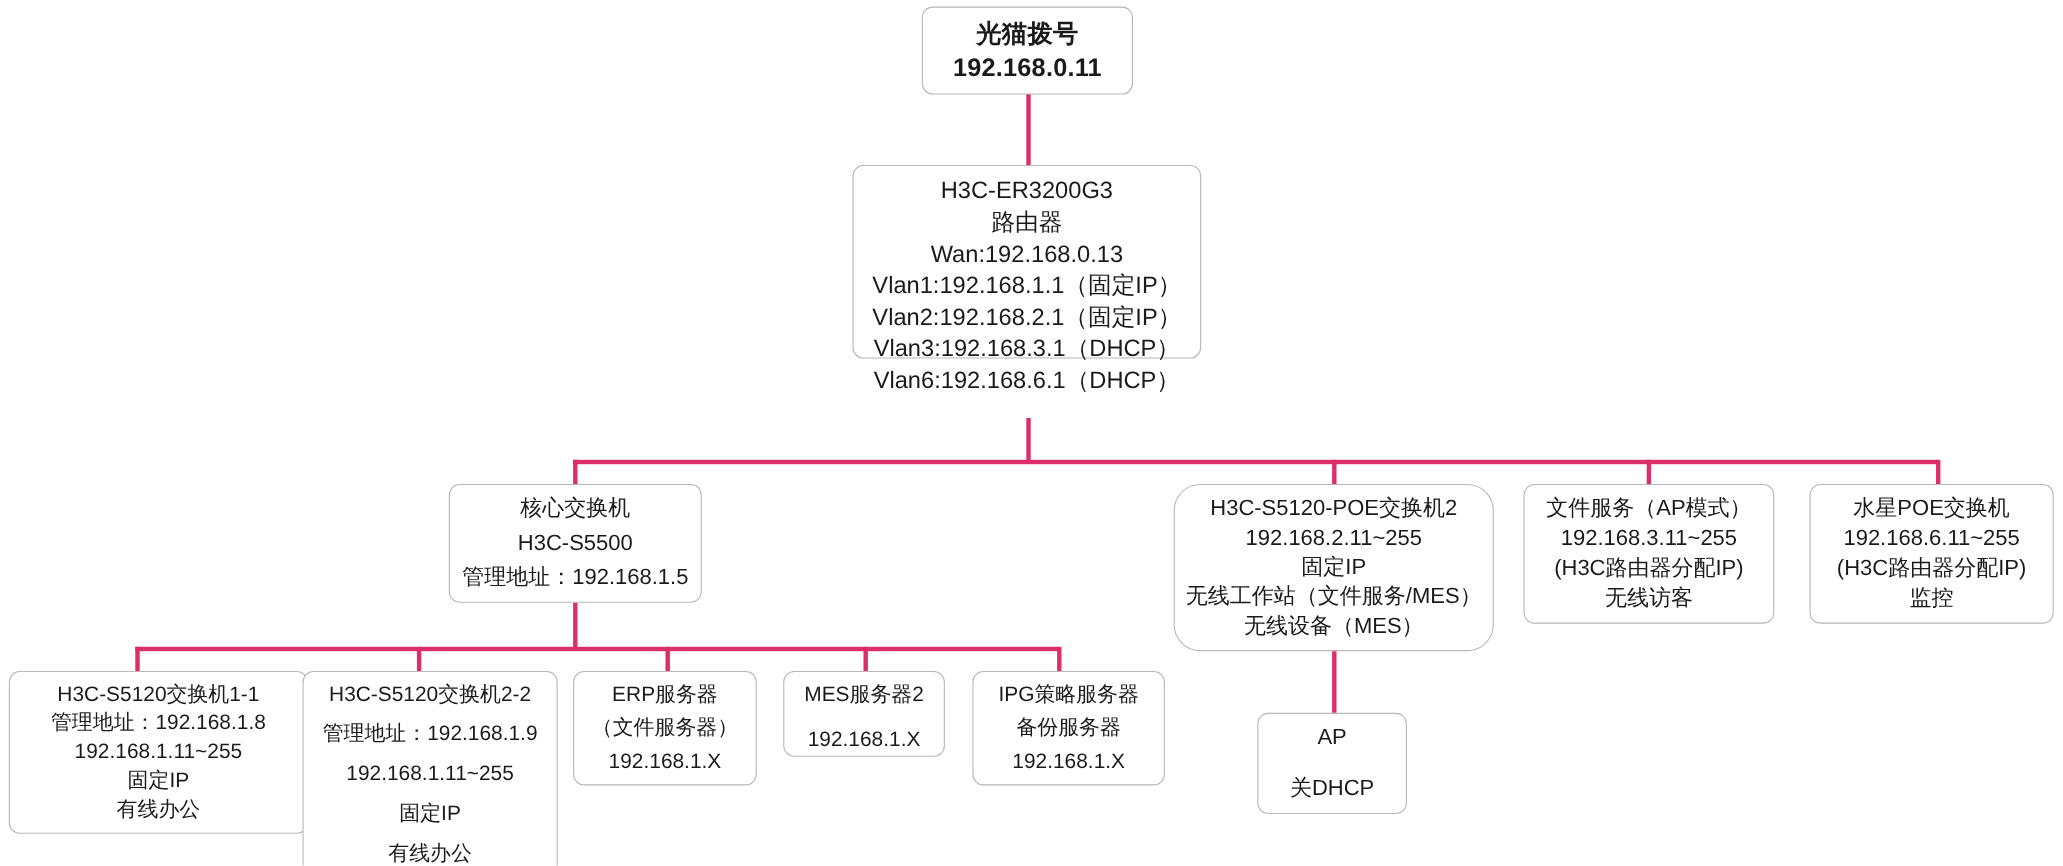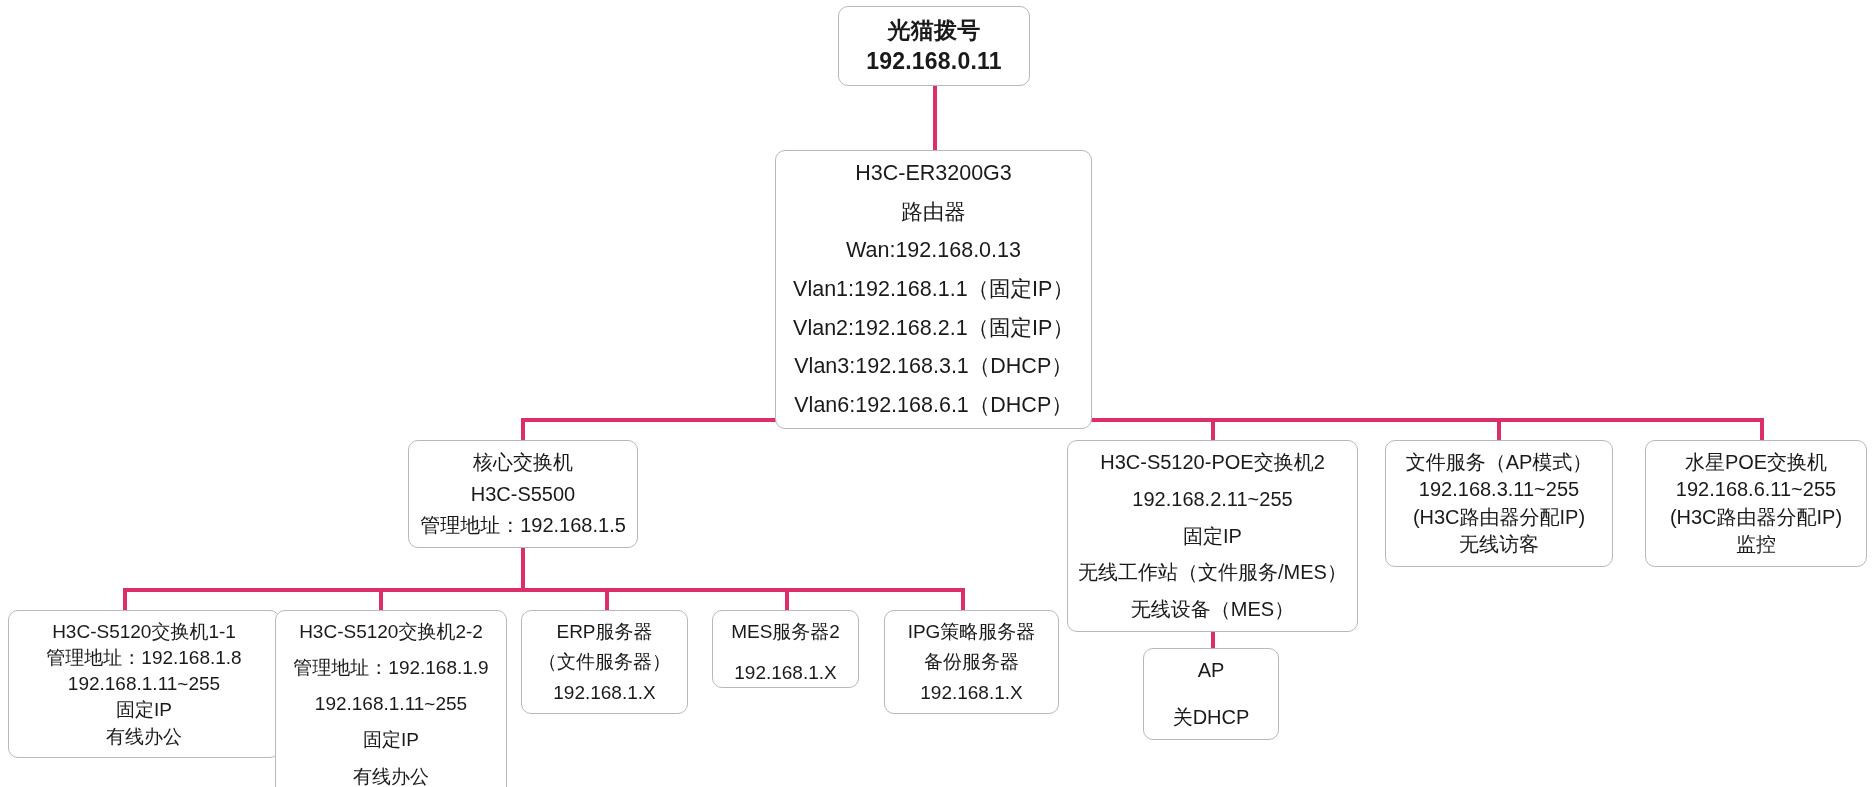--- a/index.html
+++ b/index.html
@@ -81,37 +81,37 @@
   <div class="edge v" style="left: 785px; top: 588px; height: 22px; background: rgb(219, 46, 107);"></div>
   <div class="edge v" style="left: 961px; top: 588px; height: 22px; background: rgb(219, 46, 107);"></div>
 
   <div class="edge v" style="left: 1211px; top: 592px; height: 56px; background: rgb(219, 46, 107);"></div>
 
   <div class="node root" style="left: 838px; top: 6px; width: 192px; height: 80px; border-color: rgb(184, 184, 184);">
     <span class="line">光猫拨号</span>
     <span class="line">192.168.0.11</span>
   </div>
 
-  <div class="node router" style="left: 775px; top: 150px; width: 317px; height: 279px; border-color: rgb(184, 184, 184);">
+  <div class="node router" style="left: 775px; top: 150px; width: 317px; height: 176px; border-color: rgb(184, 184, 184);">
     <span class="line">H3C-ER3200G3</span>
     <span class="line">路由器</span>
     <span class="line">Wan:192.168.0.13</span>
     <span class="line">Vlan1:192.168.1.1（固定IP）</span>
     <span class="line">Vlan2:192.168.2.1（固定IP）</span>
     <span class="line">Vlan3:192.168.3.1（DHCP）</span>
     <span class="line">Vlan6:192.168.6.1（DHCP）</span>
   </div>
 
   <div class="node branch" style="left: 408px; top: 440px; width: 230px; height: 108px; border-color: rgb(184, 184, 184);">
     <span class="line">核心交换机</span>
     <span class="line">H3C-S5500</span>
     <span class="line">管理地址：192.168.1.5</span>
   </div>
 
-  <div class="node branch" style="left: 1067px; top: 440px; width: 291px; height: 192px; border-color: rgb(184, 184, 184);">
+  <div class="node branch" style="left: 1067px; top: 440px; width: 291px; height: 152px; border-color: rgb(184, 184, 184); border-radius: 24px;">
     <span class="line">H3C-S5120-POE交换机2</span>
     <span class="line">192.168.2.11~255</span>
     <span class="line">固定IP</span>
     <span class="line">无线工作站（文件服务/MES）</span>
     <span class="line">无线设备（MES）</span>
   </div>
 
   <div class="node branch" style="left: 1385px; top: 440px; width: 228px; height: 127px; border-color: rgb(184, 184, 184);">
     <span class="line">文件服务（AP模式）</span>
     <span class="line">192.168.3.11~255</span>

